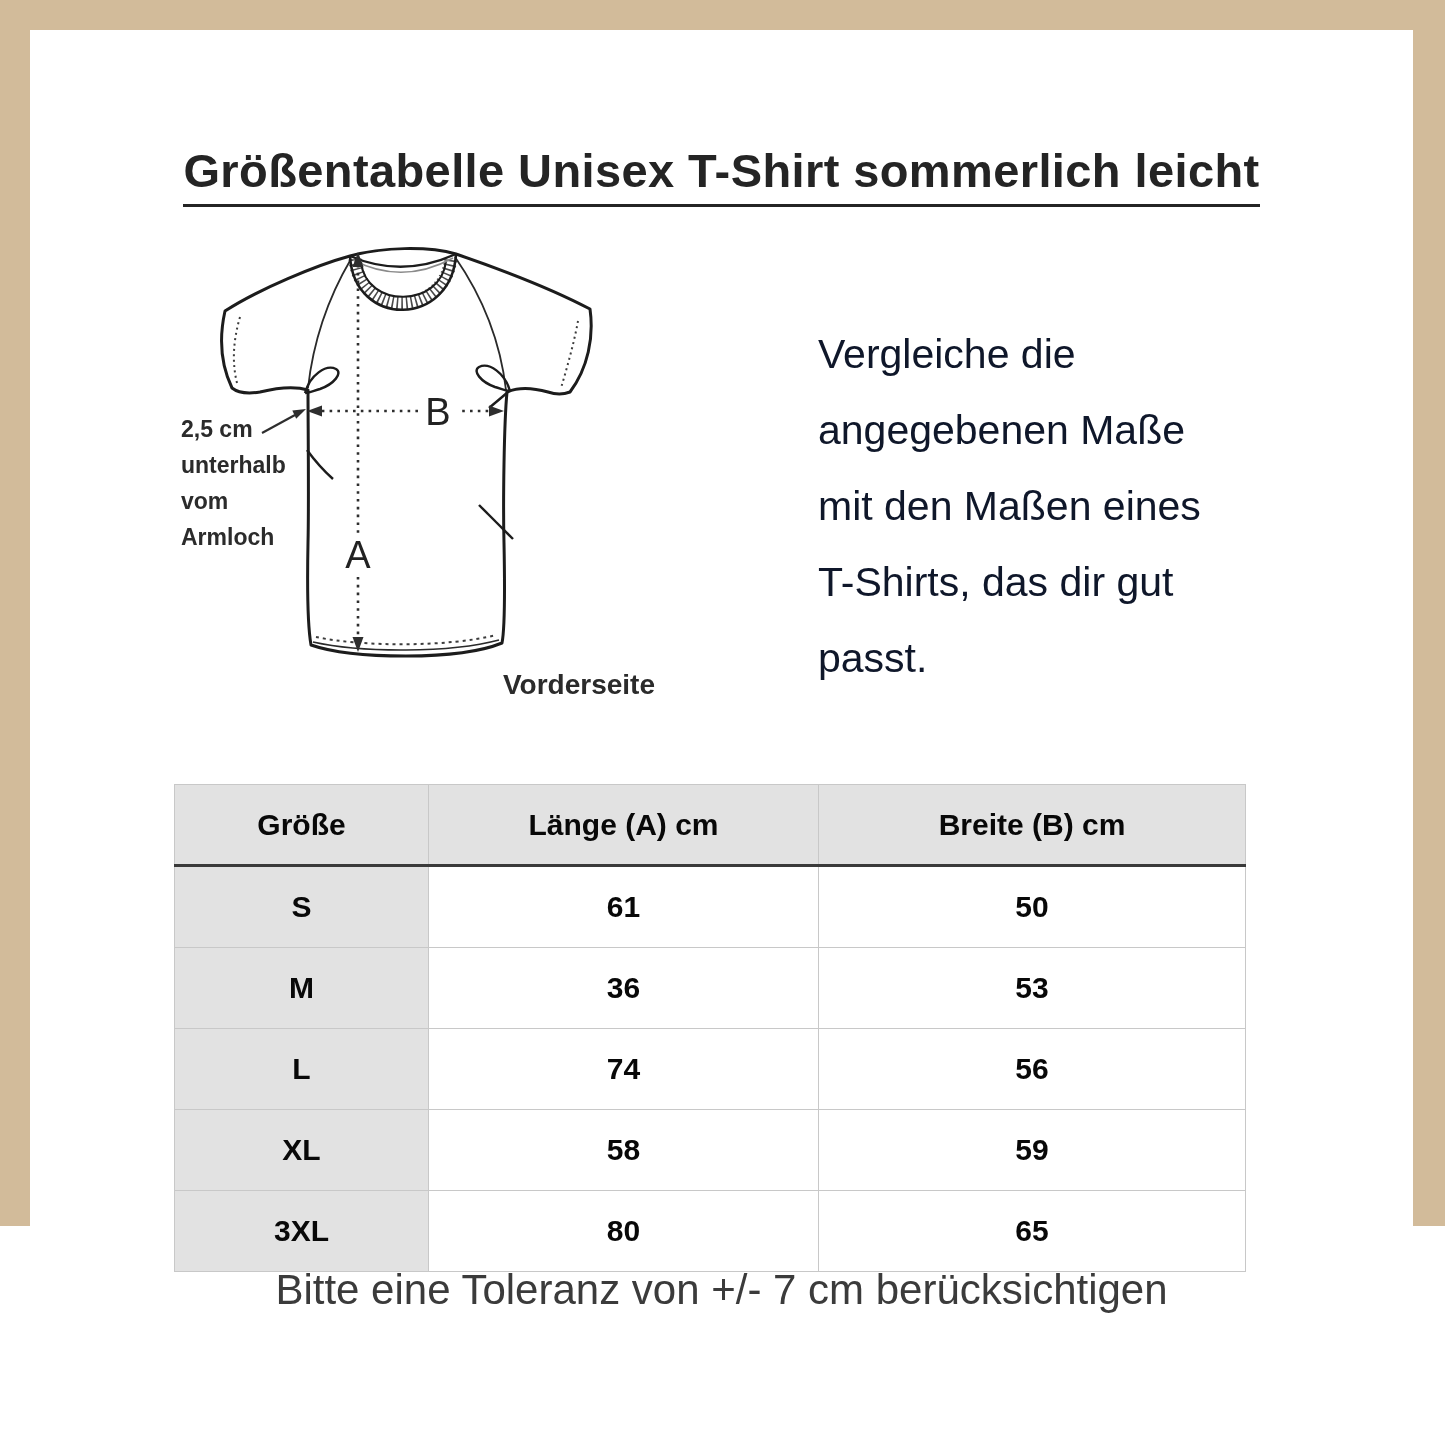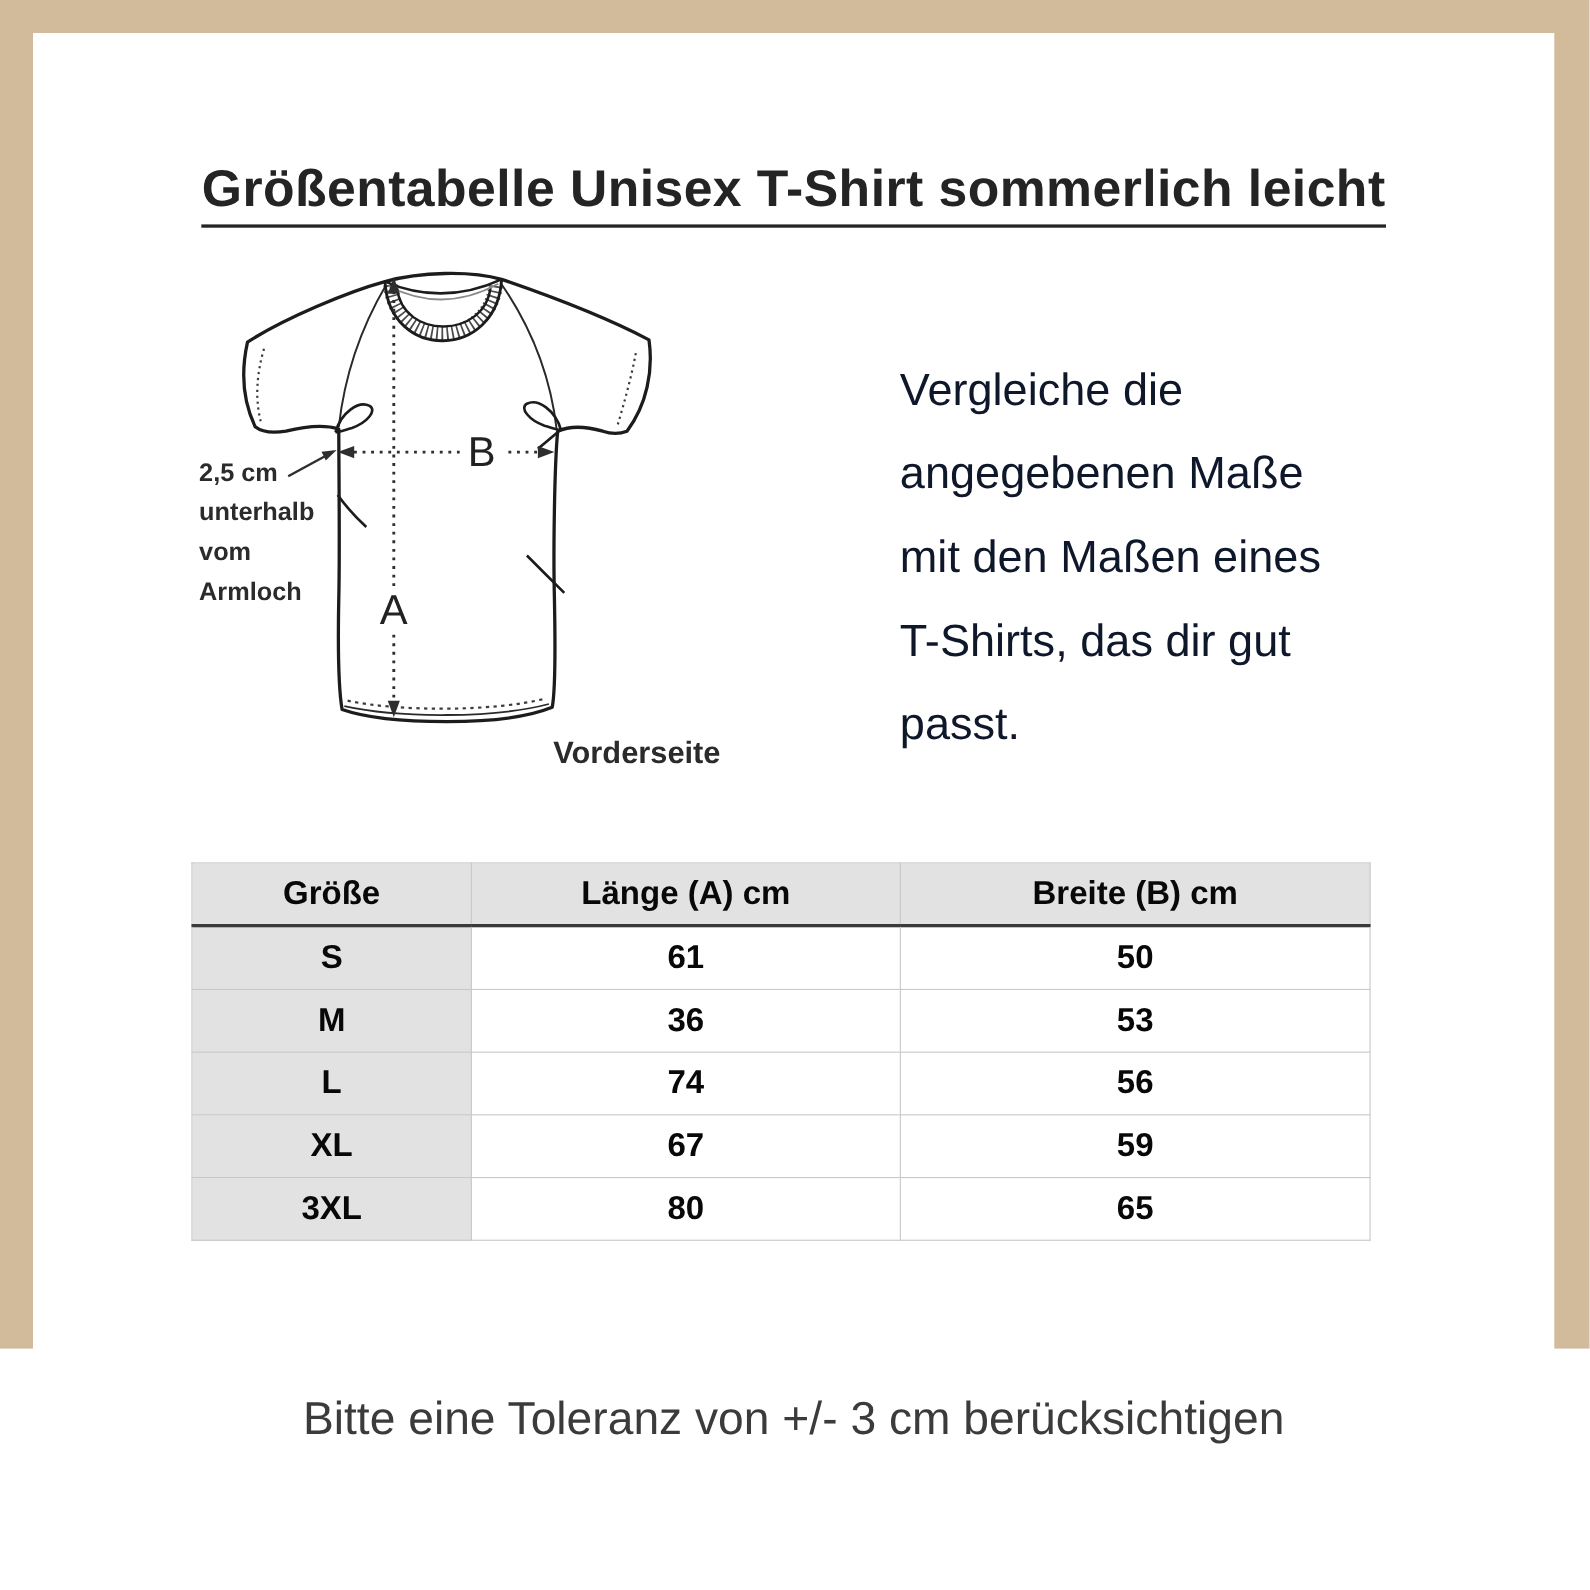--- a/index.html
+++ b/index.html
@@ -23,21 +23,21 @@
                  font-size:28px;font-weight:600;color:#2b2b2b;}
 
   .intro{position:absolute;left:818px;top:316px;width:470px;font-size:41px;line-height:76px;
          font-weight:400;color:#0f172a;white-space:pre-line;}
 
   .size-table{position:absolute;left:174px;top:784px;width:1071px;border-collapse:collapse;
               table-layout:fixed;font-size:30px;font-weight:700;color:#080808;}
   .size-table col.c1{width:254px;}
   .size-table col.c2{width:390px;}
   .size-table col.c3{width:427px;}
-  .size-table th,.size-table td{border:1px solid #c8c8c8;text-align:center;vertical-align:middle;padding:0;}
+  .size-table th,.size-table td{border:1px solid #c8c8c8;text-align:center;vertical-align:middle;padding:12px;}
   .size-table thead th{background:#e2e2e2;height:55px;border-bottom:3px solid #3a3a3a;}
   .size-table tbody td{height:56px;background:#ffffff;}
   .size-table tbody td.size-cell{background:#e2e2e2;}
 
   .tolerance-note{position:absolute;left:30px;top:1266px;width:1383px;text-align:center;
                   font-size:42px;font-weight:400;color:#3b3b3b;}
 </style>
 </head>
 <body>
 
@@ -153,25 +153,25 @@
         <td>36</td>
         <td>53</td>
       </tr>
       <tr>
         <td class="size-cell">L</td>
         <td>74</td>
         <td>56</td>
       </tr>
       <tr>
         <td class="size-cell">XL</td>
-        <td>67</td>
+        <td>58</td>
         <td>59</td>
       </tr>
       <tr>
         <td class="size-cell">3XL</td>
         <td>80</td>
         <td>65</td>
       </tr>
     </tbody>
   </table>
 
-  <div class="tolerance-note">Bitte eine Toleranz von +/- 3 cm berücksichtigen</div>
+  <div class="tolerance-note">Bitte eine Toleranz von +/- 7 cm berücksichtigen</div>
 </div>
 
 </body></html>

